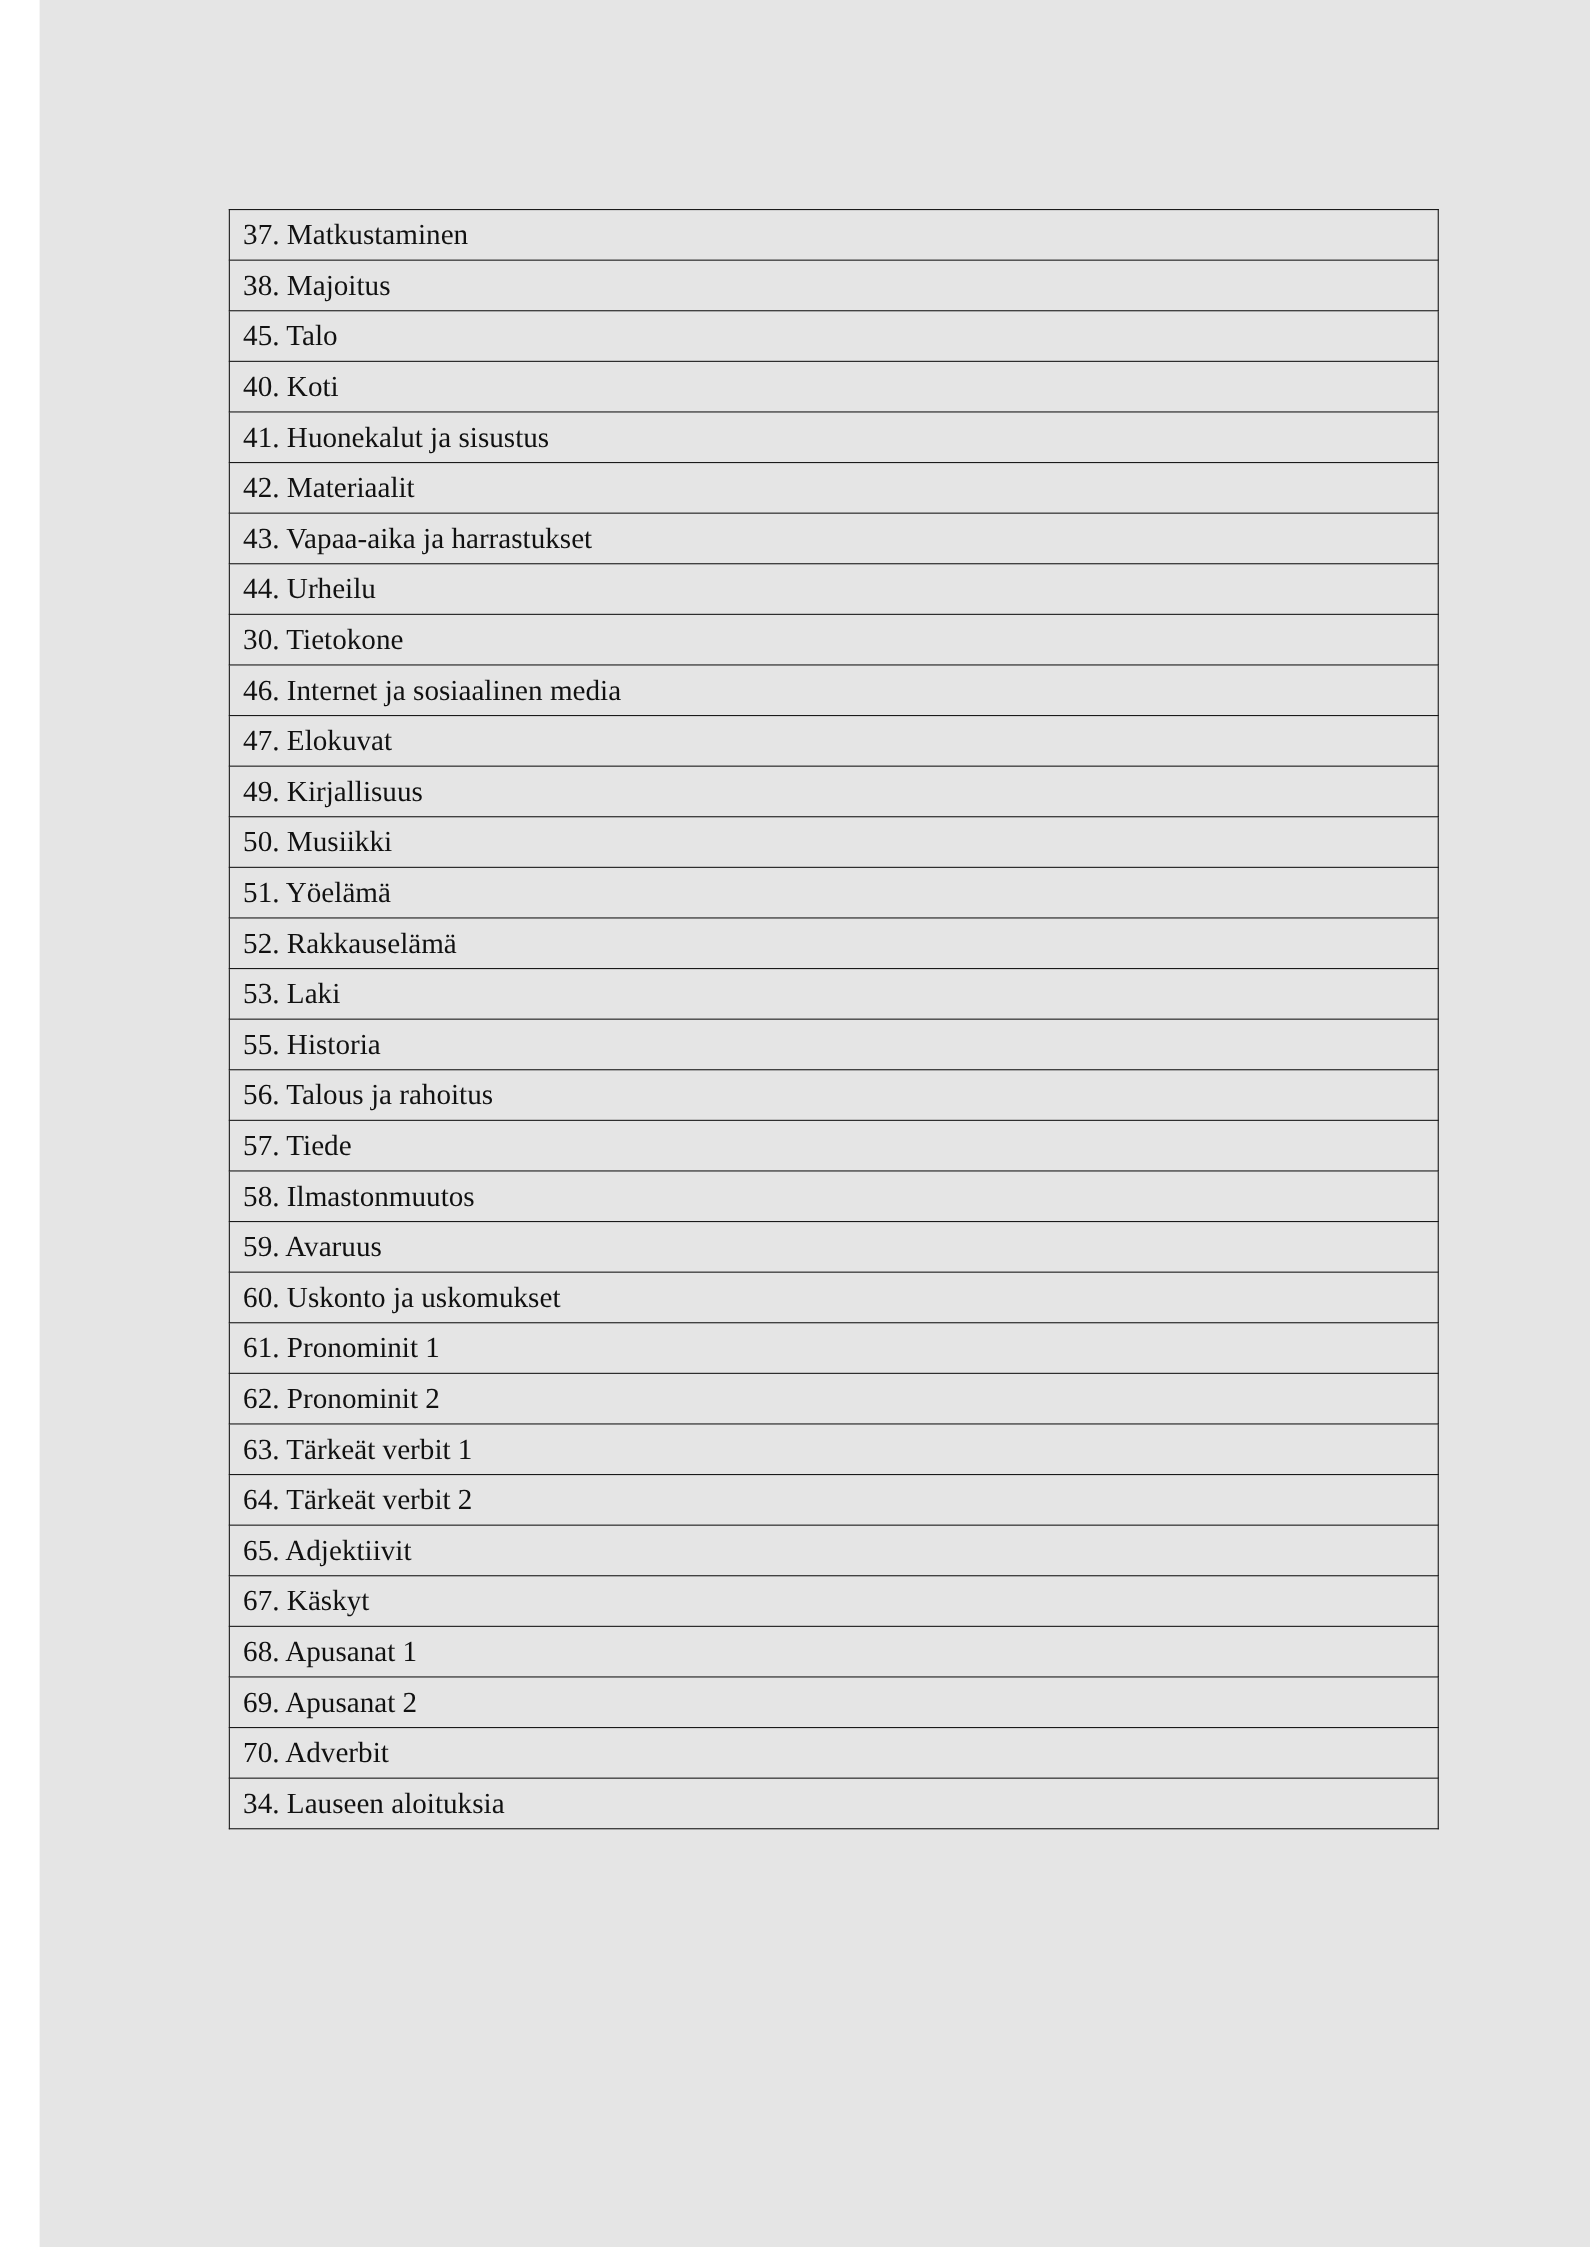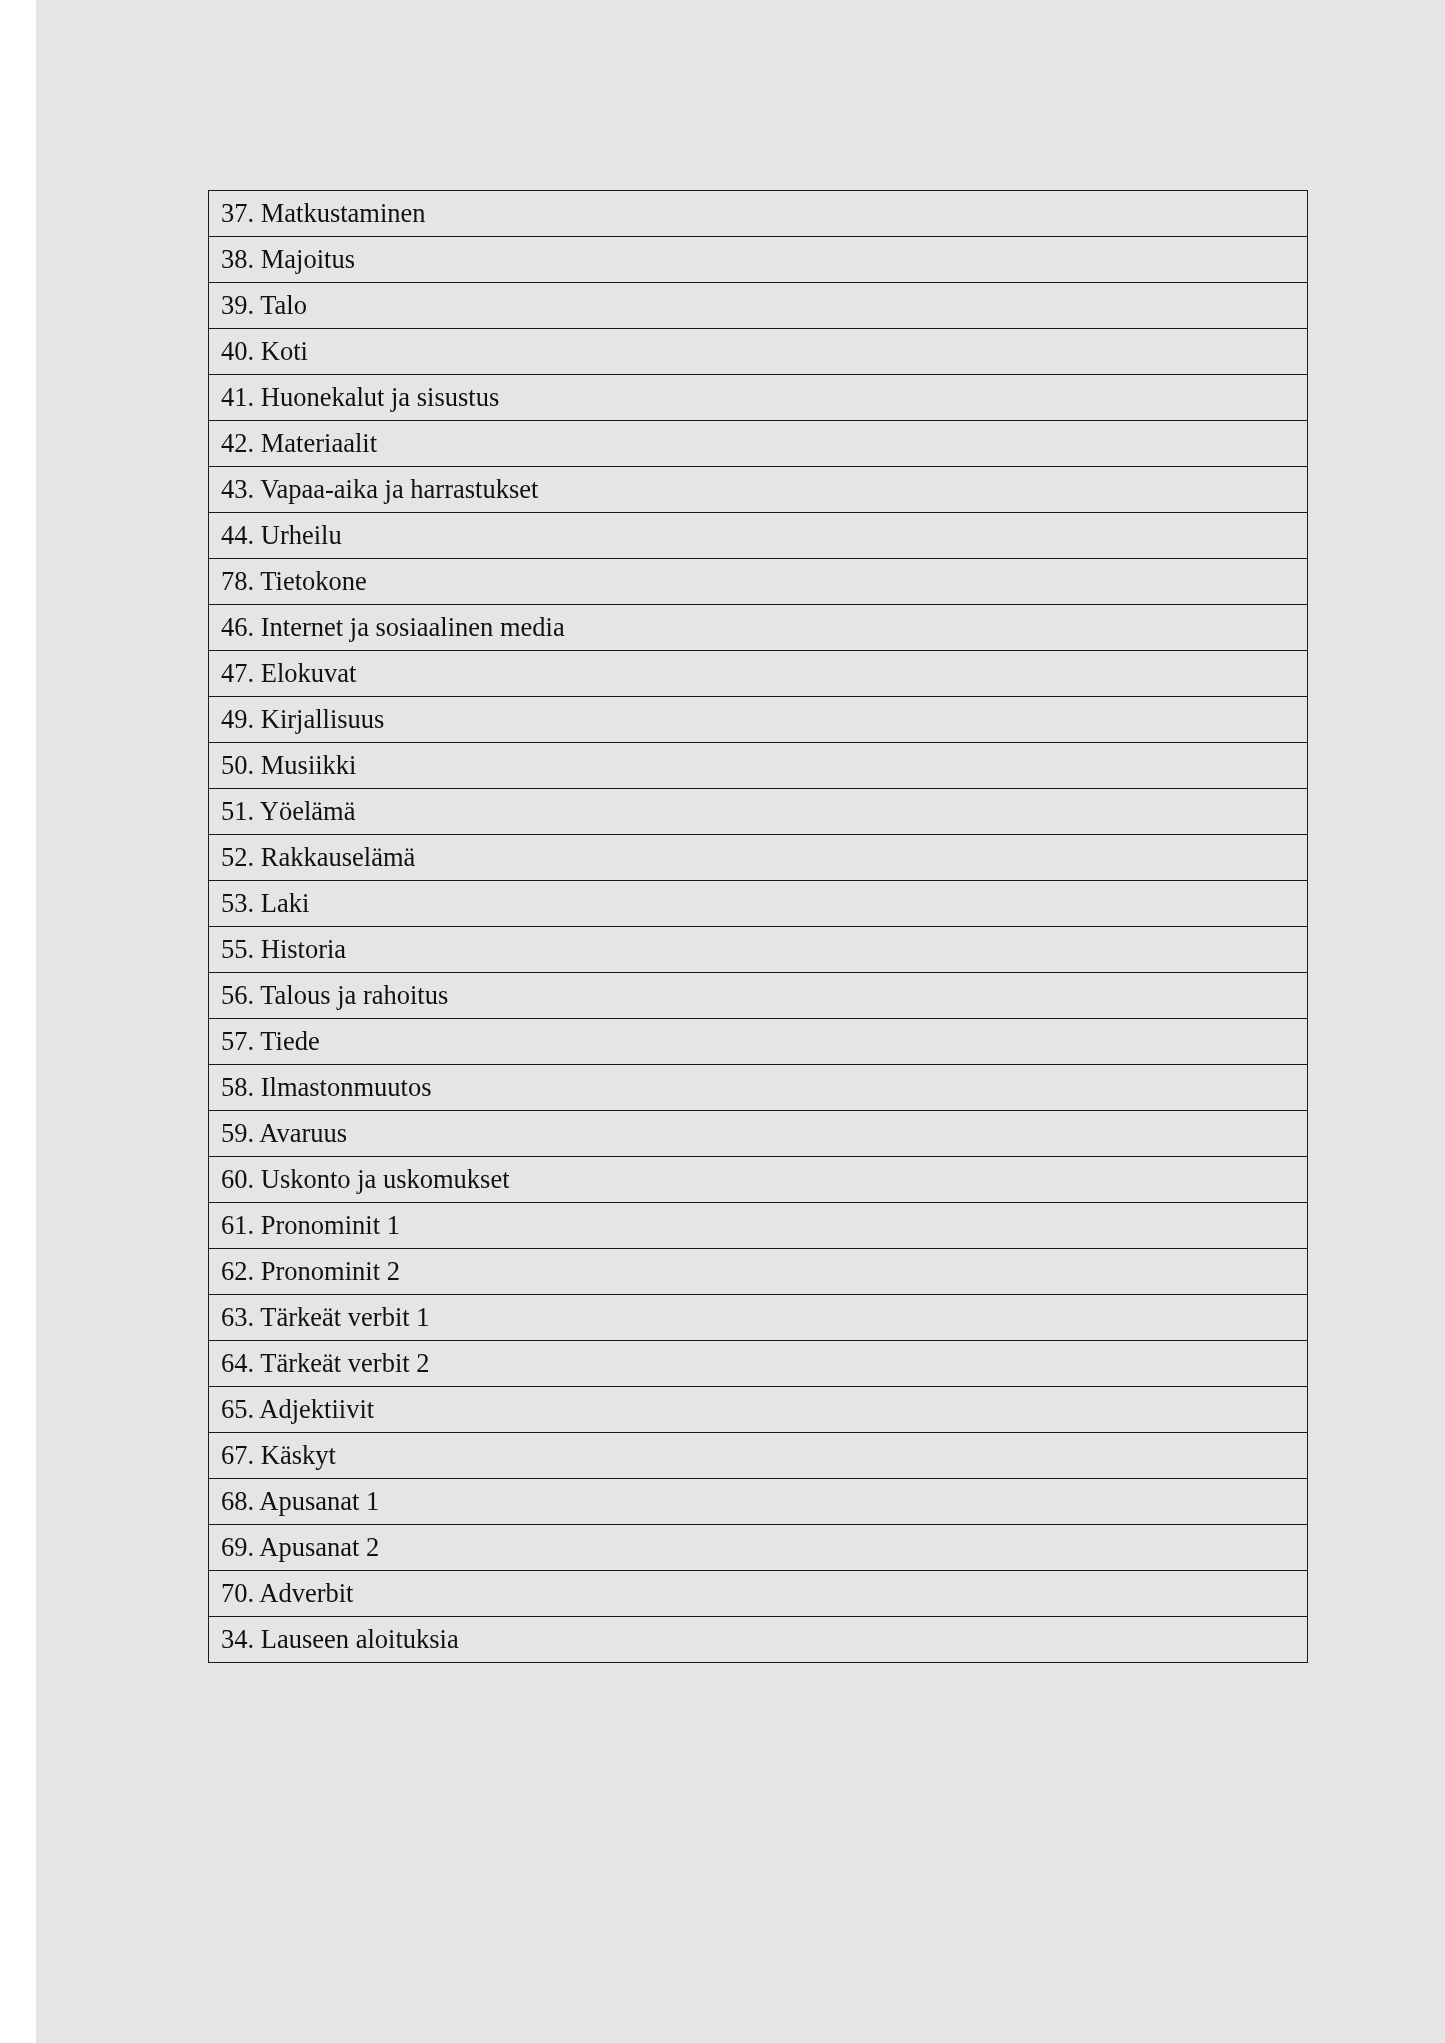--- a/index.html
+++ b/index.html
@@ -50,39 +50,39 @@
 <div class="page">
   <table class="toc-table">
     <tbody>
       <tr>
           <td>37. Matkustaminen</td>
         </tr>
       <tr>
           <td>38. Majoitus</td>
         </tr>
       <tr>
-          <td>39. Talo</td>
+          <td>45. Talo</td>
         </tr>
       <tr>
           <td>40. Koti</td>
         </tr>
       <tr>
           <td>41. Huonekalut ja sisustus</td>
         </tr>
       <tr>
           <td>42. Materiaalit</td>
         </tr>
       <tr>
           <td>43. Vapaa-aika ja harrastukset</td>
         </tr>
       <tr>
           <td>44. Urheilu</td>
         </tr>
       <tr>
-          <td>78. Tietokone</td>
+          <td>30. Tietokone</td>
         </tr>
       <tr>
           <td>46. Internet ja sosiaalinen media</td>
         </tr>
       <tr>
           <td>47. Elokuvat</td>
         </tr>
       <tr>
           <td>49. Kirjallisuus</td>
         </tr>

